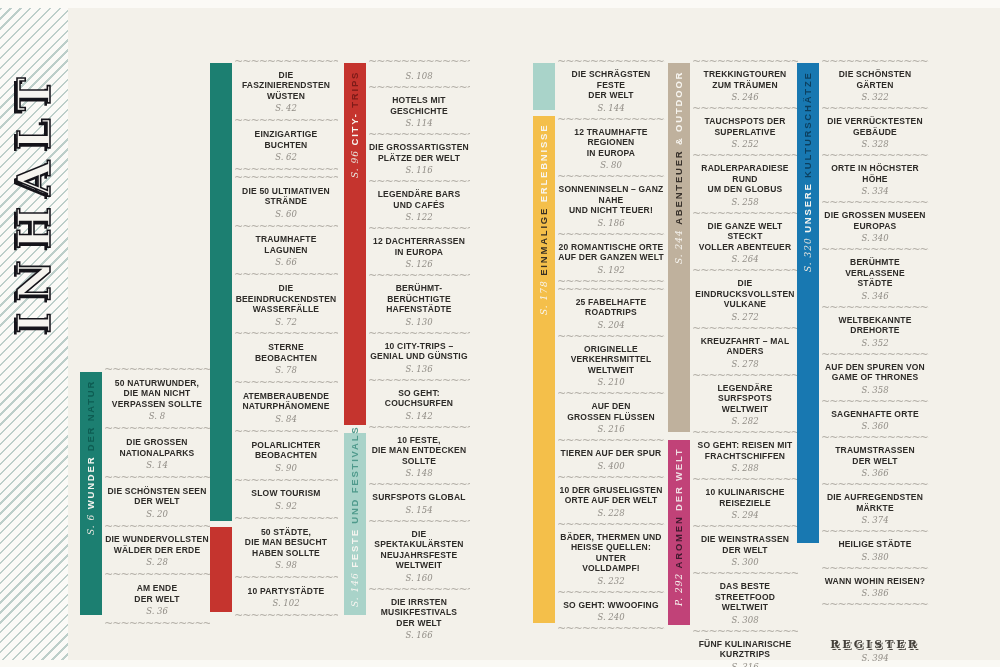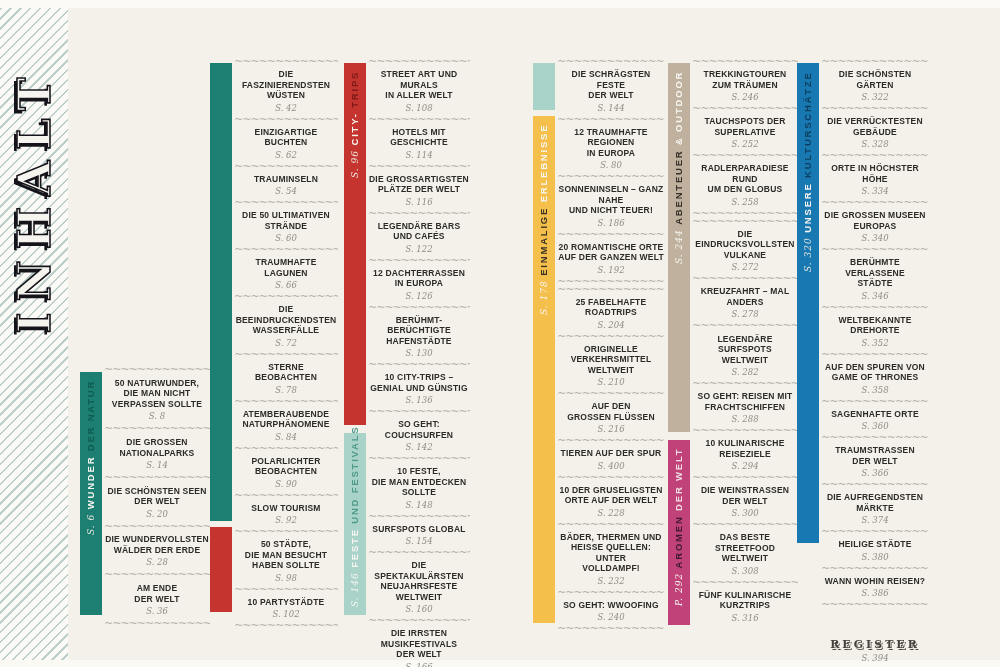--- a/index.html
+++ b/index.html
@@ -152,24 +152,20 @@
 WÜSTEN</div>
       <div class="entry-page">S. 42</div>
     </div>
     <div class="squiggle">~~~~~~~~~~~~~~~~~~~~~~</div>
     <div class="entry">
       <div class="entry-title">EINZIGARTIGE
 BUCHTEN</div>
       <div class="entry-page">S. 62</div>
     </div>
     <div class="squiggle">~~~~~~~~~~~~~~~~~~~~~~</div>
-    <div class="entry">
-      <div class="entry-title">TRAUMINSELN</div>
-      <div class="entry-page">S. 54</div>
-    </div>
     <div class="squiggle">~~~~~~~~~~~~~~~~~~~~~~</div>
     <div class="entry">
       <div class="entry-title">DIE 50 ULTIMATIVEN
 STRÄNDE</div>
       <div class="entry-page">S. 60</div>
     </div>
     <div class="squiggle">~~~~~~~~~~~~~~~~~~~~~~</div>
     <div class="entry">
       <div class="entry-title">TRAUMHAFTE
 LAGUNEN</div>
@@ -229,22 +225,20 @@
   <div class="bar" style="left: 344px; top: 433px; height: 182px; background-color: rgb(169, 211, 201);">
     <div class="bar-label">
       <span class="bl-page" style="color: rgb(247, 245, 240);">S. 146</span>
       <span class="bl-strong" style="color: rgb(247, 245, 240);">FESTE</span>
       <span class="bl-rest" style="color: rgb(79, 154, 140);">UND FESTIVALS</span>
     </div>
   </div>
   <div class="entries" style="left:368px; top:58px; width:102px; height:562px;">
     <div class="squiggle">~~~~~~~~~~~~~~~~~~~~~~</div>
     <div class="entry">
-      <div class="entry-title">STREET ART UND MURALS
-IN ALLER WELT</div>
       <div class="entry-page">S. 108</div>
     </div>
     <div class="squiggle">~~~~~~~~~~~~~~~~~~~~~~</div>
     <div class="entry">
       <div class="entry-title">HOTELS MIT GESCHICHTE</div>
       <div class="entry-page">S. 114</div>
     </div>
     <div class="squiggle">~~~~~~~~~~~~~~~~~~~~~~</div>
     <div class="entry">
       <div class="entry-title">DIE GROSSARTIGSTEN
@@ -412,20 +406,25 @@
 SUPERLATIVE</div>
       <div class="entry-page">S. 252</div>
     </div>
     <div class="squiggle">~~~~~~~~~~~~~~~~~~~~~~</div>
     <div class="entry">
       <div class="entry-title">RADLERPARADIESE RUND
 UM DEN GLOBUS</div>
       <div class="entry-page">S. 258</div>
     </div>
     <div class="squiggle">~~~~~~~~~~~~~~~~~~~~~~</div>
+    <div class="entry">
+      <div class="entry-title">DIE GANZE WELT STECKT
+VOLLER ABENTEUER</div>
+      <div class="entry-page">S. 264</div>
+    </div>
     <div class="squiggle">~~~~~~~~~~~~~~~~~~~~~~</div>
     <div class="entry">
       <div class="entry-title">DIE EINDRUCKSVOLLSTEN
 VULKANE</div>
       <div class="entry-page">S. 272</div>
     </div>
     <div class="squiggle">~~~~~~~~~~~~~~~~~~~~~~</div>
     <div class="entry">
       <div class="entry-title">KREUZFAHRT – MAL ANDERS</div>
       <div class="entry-page">S. 278</div>

